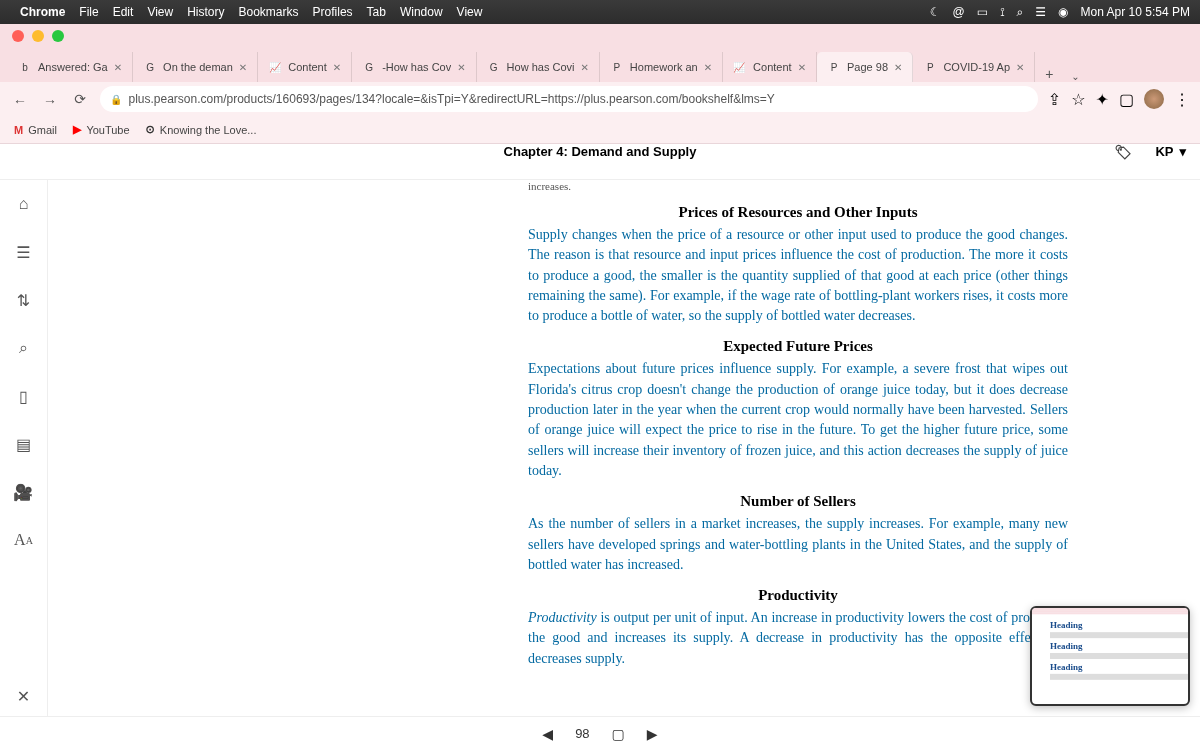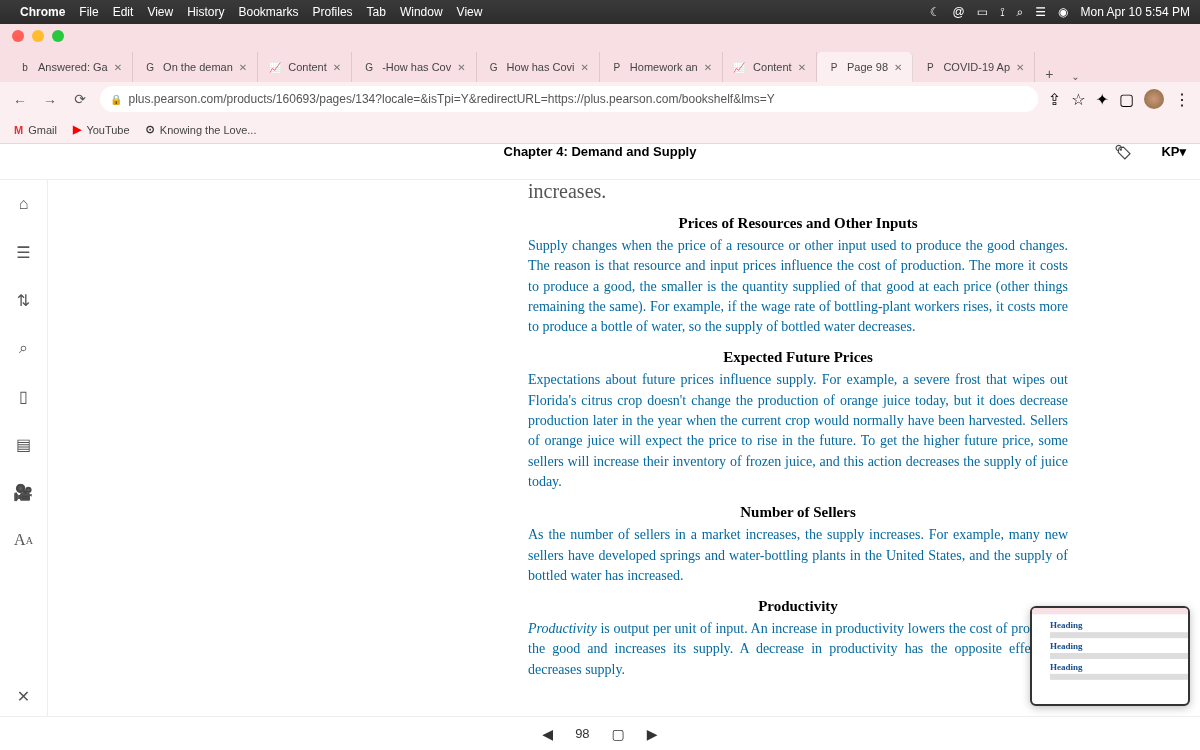--- a/index.html
+++ b/index.html
@@ -34,33 +34,33 @@
 .addr { flex:1; height:26px; background:#fff; border-radius:13px; display:flex; align-items:center; padding:0 10px; font-size:12px; color:#555; gap:6px; }
 .addr .lock { font-size:10px; }
 .url-actions { display:flex; gap:10px; align-items:center; }
 
 
 .bmbar { height:28px; background:#fceff1; display:flex; align-items:center; padding:0 14px; gap:16px; font-size:11px; color:#444; border-bottom:1px solid #e9d6da; }
 .bm { display:flex; align-items:center; gap:5px; }
 
 
 .reader-header { height:36px; display:flex; align-items:flex-start; justify-content:center; position:relative; border-bottom:1px solid #eee; font-size:13px; font-weight:700; }
-.reader-header .kp { position:absolute; right:14px; display:flex; align-items:center; gap:0; font-weight:700; }
+.reader-header .kp { position:absolute; right:14px; display:flex; align-items:center; gap:6px; font-weight:700; }
 .reader-header .tagicon { position:absolute; right:68px; font-size:14px; color:#444; }
 
 
 .main { display:flex; height: calc(750px - 24px - 24px - 34px - 34px - 28px - 36px - 34px); }
 .sidenav { width:48px; border-right:1px solid #eee; display:flex; flex-direction:column; align-items:center; padding-top:10px; gap:20px; color:#555; }
 .sidenav .snbtn { width:28px; height:28px; display:flex; align-items:center; justify-content:center; font-size:16px; }
 .sidenav .spacer { flex:1; }
 .sidenav .closebtn { font-size:16px; margin-bottom:10px; }
 
 .content { flex:1; overflow-y:auto; padding: 0 0 20px 0; font-family: Georgia, 'Times New Roman', serif; position:relative; }
 .content-inner { max-width: 540px; margin: 0 0 0 480px; }
-.truncated { color:#555; font-size:20px; margin-bottom:8px; }
+.truncated { color:#555; font-size:11px; margin-bottom:8px; }
 .section-h { color:#000000; font-weight:700; font-size:15px; margin:12px 0 4px;text-align:center; }
 .para { font-size:14px; line-height:1.45; text-align:justify; color:#0369a1; }
 .para .keyword { font-style:italic; }
 
 
 .pagenav { height:34px; border-top:1px solid #eee; display:flex; align-items:center; justify-content:center; gap:22px; font-size:14px; color:#333; }
 .pagenav .pgnum { font-size:13px; }
 
 
 .thumbprev { position:absolute; right:10px; bottom:44px; width:160px; height:100px; background:#fff; border:2px solid #333; border-radius:6px; box-shadow:0 2px 8px rgba(0,0,0,0.25); overflow:hidden; }

